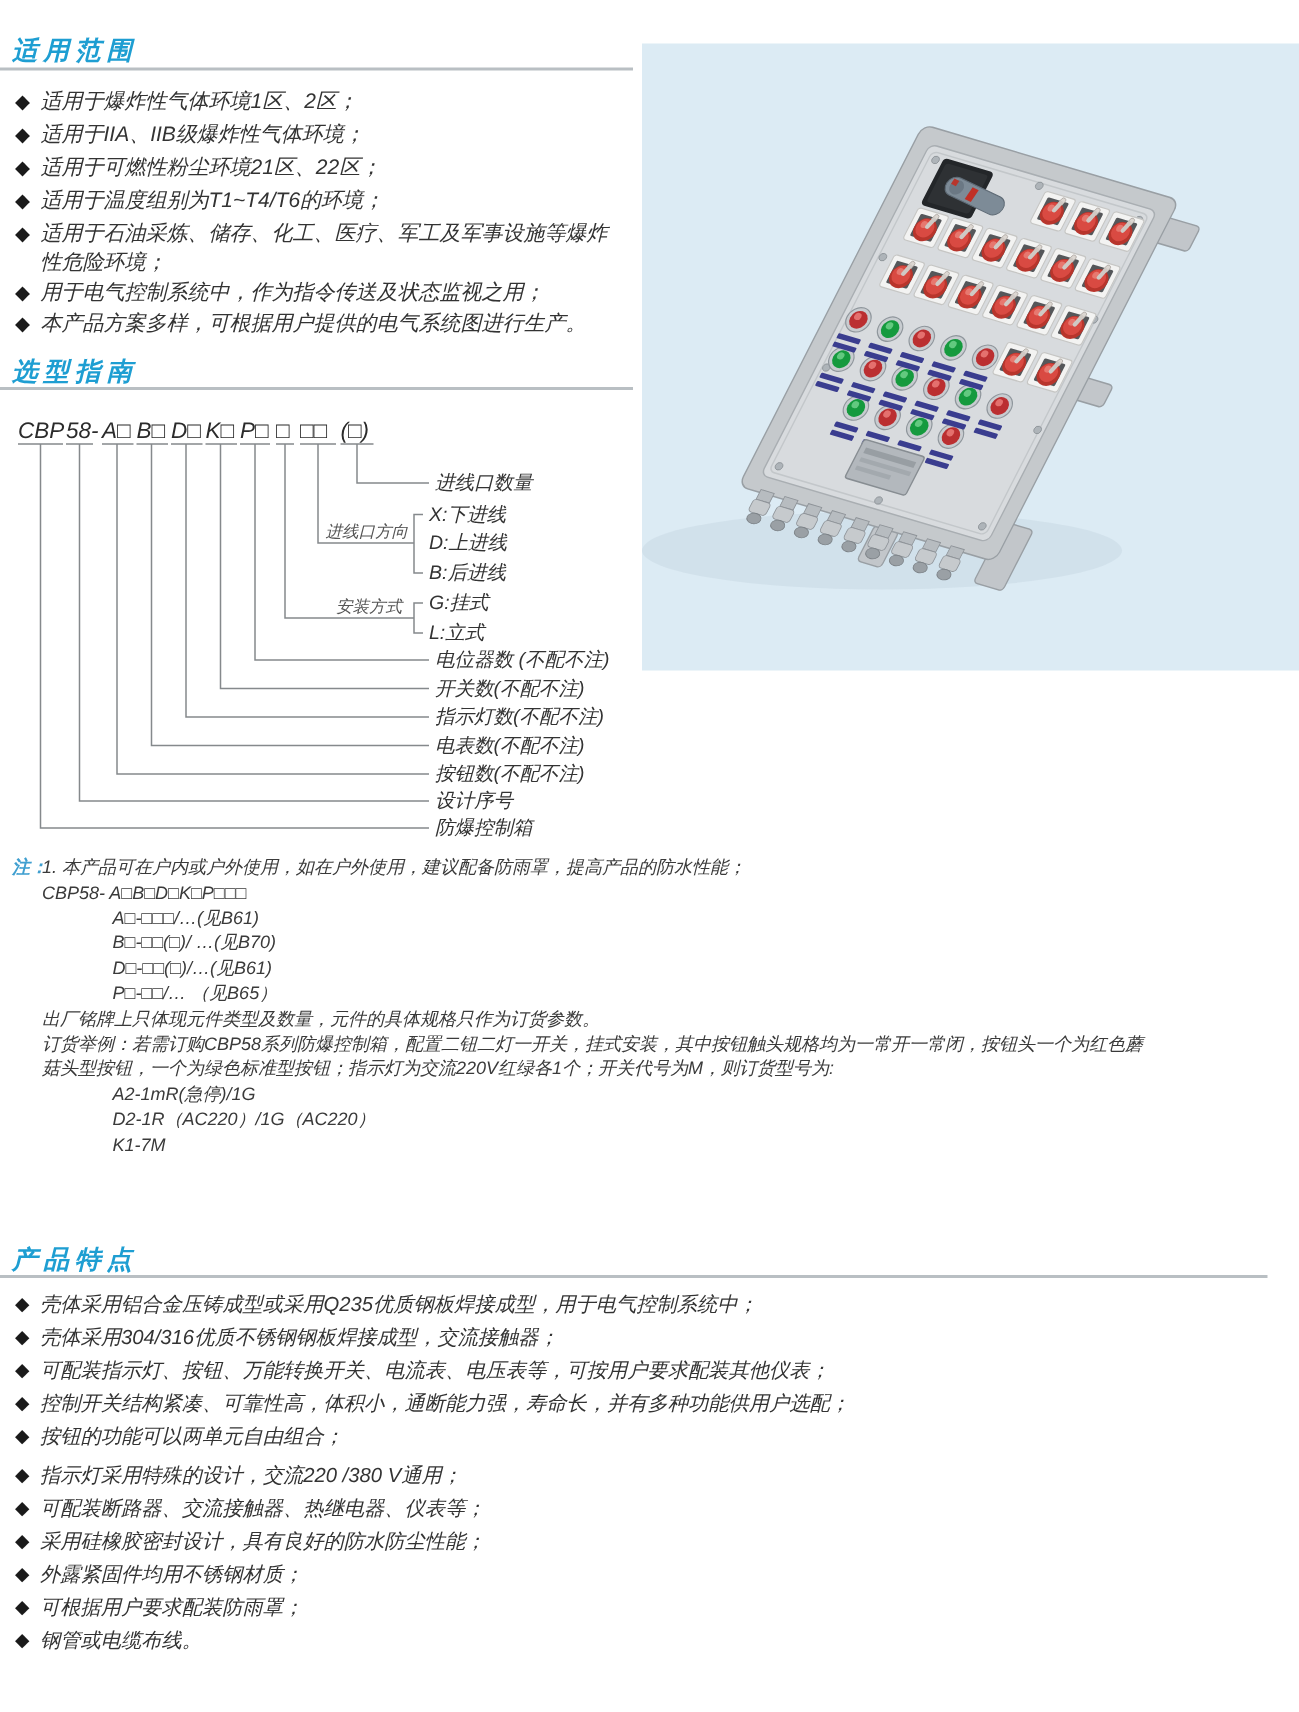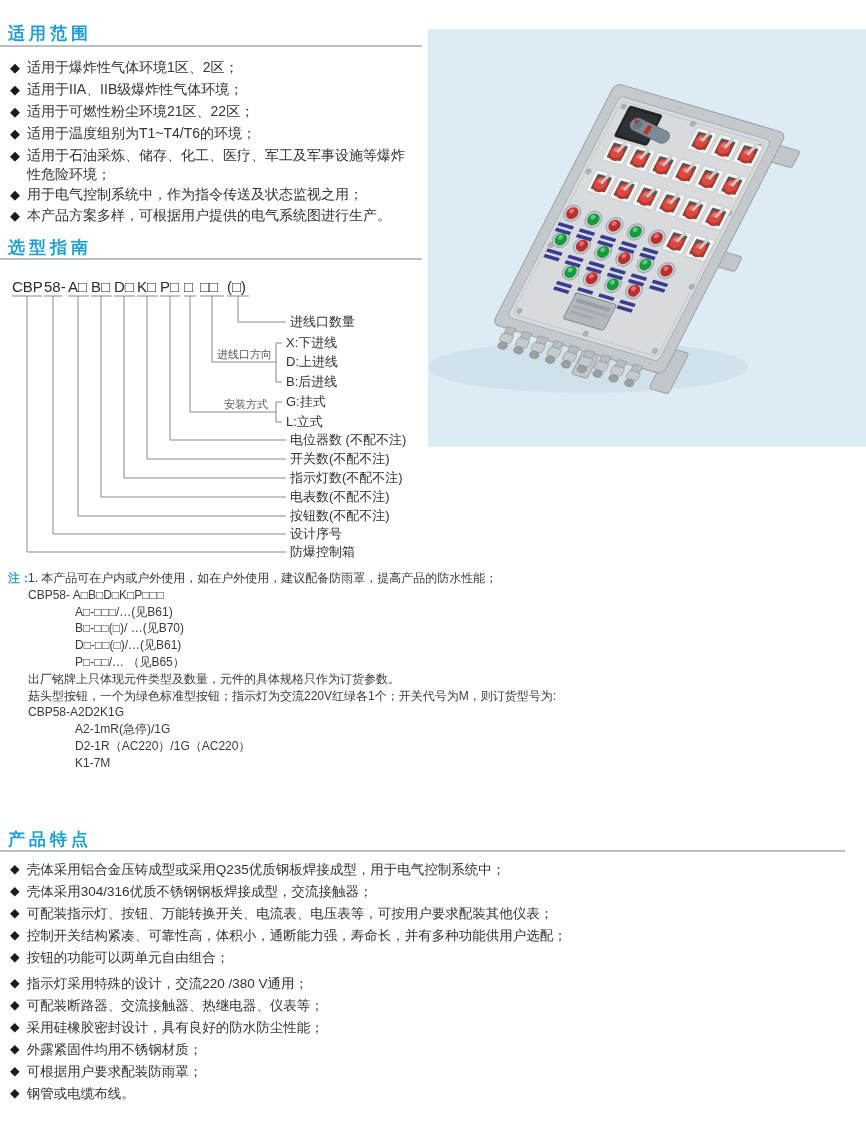--- a/index.html
+++ b/index.html
@@ -1,17 +1,17 @@
 <!DOCTYPE html>
 <html><head>
 <meta charset="utf-8">
 <style>
   html,body{margin:0;padding:0;background:#fff;}
   .page{position:relative;width:866px;height:1141px;background:#ffffff;
-        font-family:"Liberation Sans","DejaVu Sans",sans-serif;color:#333;overflow:hidden;}
+        font-family:"Liberation Sans","DejaVu Sans",sans-serif;color:#333;overflow:hidden;font-style:italic;}
   .abs{position:absolute;}
   h2.sec{margin:0;font-size:17px;font-weight:bold;color:#1e9ed2;letter-spacing:4px;}
   .rule{position:absolute;height:2px;background:#b9bfc3;}
   .bullet{position:absolute;display:flex;align-items:flex-start;font-size:14px;color:#333;line-height:19px;}
   .bullet .dia{flex:0 0 auto;font-size:13px;color:#1a1a1a;margin-right:7px;line-height:19px;}
   .feat .dia{font-size:12.5px;}
   .feat{font-size:13.5px;}
   .notes{position:absolute;font-size:12px;color:#3a3a3a;line-height:16.8px;white-space:nowrap;}
   .notes .ind{margin-left:47px;}
   .note-label{position:absolute;font-size:12px;color:#3f9fd0;font-weight:bold;}
@@ -252,22 +252,22 @@
 
   <span class="note-label" style="left:8px;top:570px;">注：</span>
   <div class="notes" style="left:28px;top:570px;width:820px;">
     <div>1. 本产品可在户内或户外使用，如在户外使用，建议配备防雨罩，提高产品的防水性能；</div>
     <div>CBP58- A□B□D□K□P□□□</div>
     <div class="ind">A□-□□□/…(见B61)</div>
     <div class="ind">B□-□□(□)/ …(见B70)</div>
     <div class="ind">D□-□□(□)/…(见B61)</div>
     <div class="ind">P□-□□/… （见B65）</div>
     <div>出厂铭牌上只体现元件类型及数量，元件的具体规格只作为订货参数。</div>
+    <div>订货举例：若需订购CBP58系列防爆控制箱，配置二钮二灯一开关，挂式安装，其中按钮触头规格均为一常开一常闭，按钮头一个为红色蘑</div>
     <div>菇头型按钮，一个为绿色标准型按钮；指示灯为交流220V红绿各1个；开关代号为M，则订货型号为:</div>
-    <div>CBP58-A2D2K1G</div>
     <div class="ind">A2-1mR(急停)/1G</div>
     <div class="ind">D2-1R（AC220）/1G（AC220）</div>
     <div class="ind">K1-7M</div>
   </div>
 
   <h2 class="sec abs" style="left:8px;top:828px;">产品特点</h2>
   <div class="rule" style="left:0;top:850px;width:845px;"></div>
 
   <div class="bullet feat" style="left:10px;top:860px;width:840px;">
     <span class="dia">◆</span>

